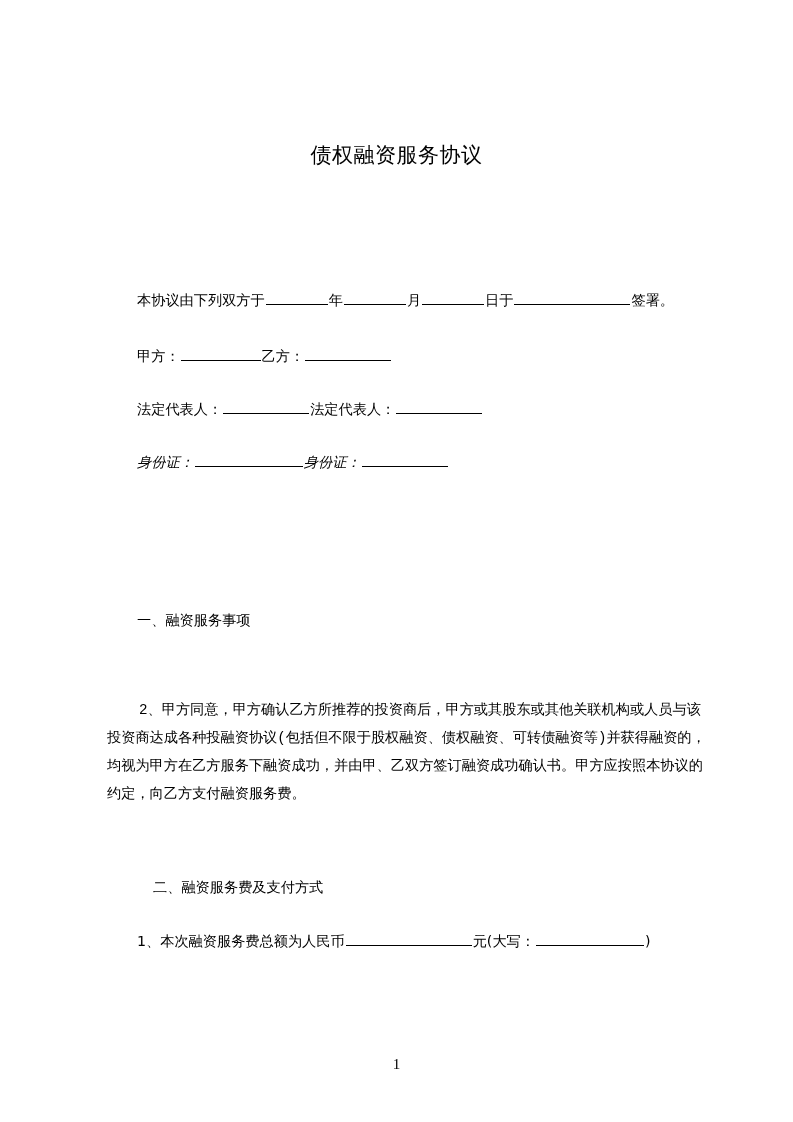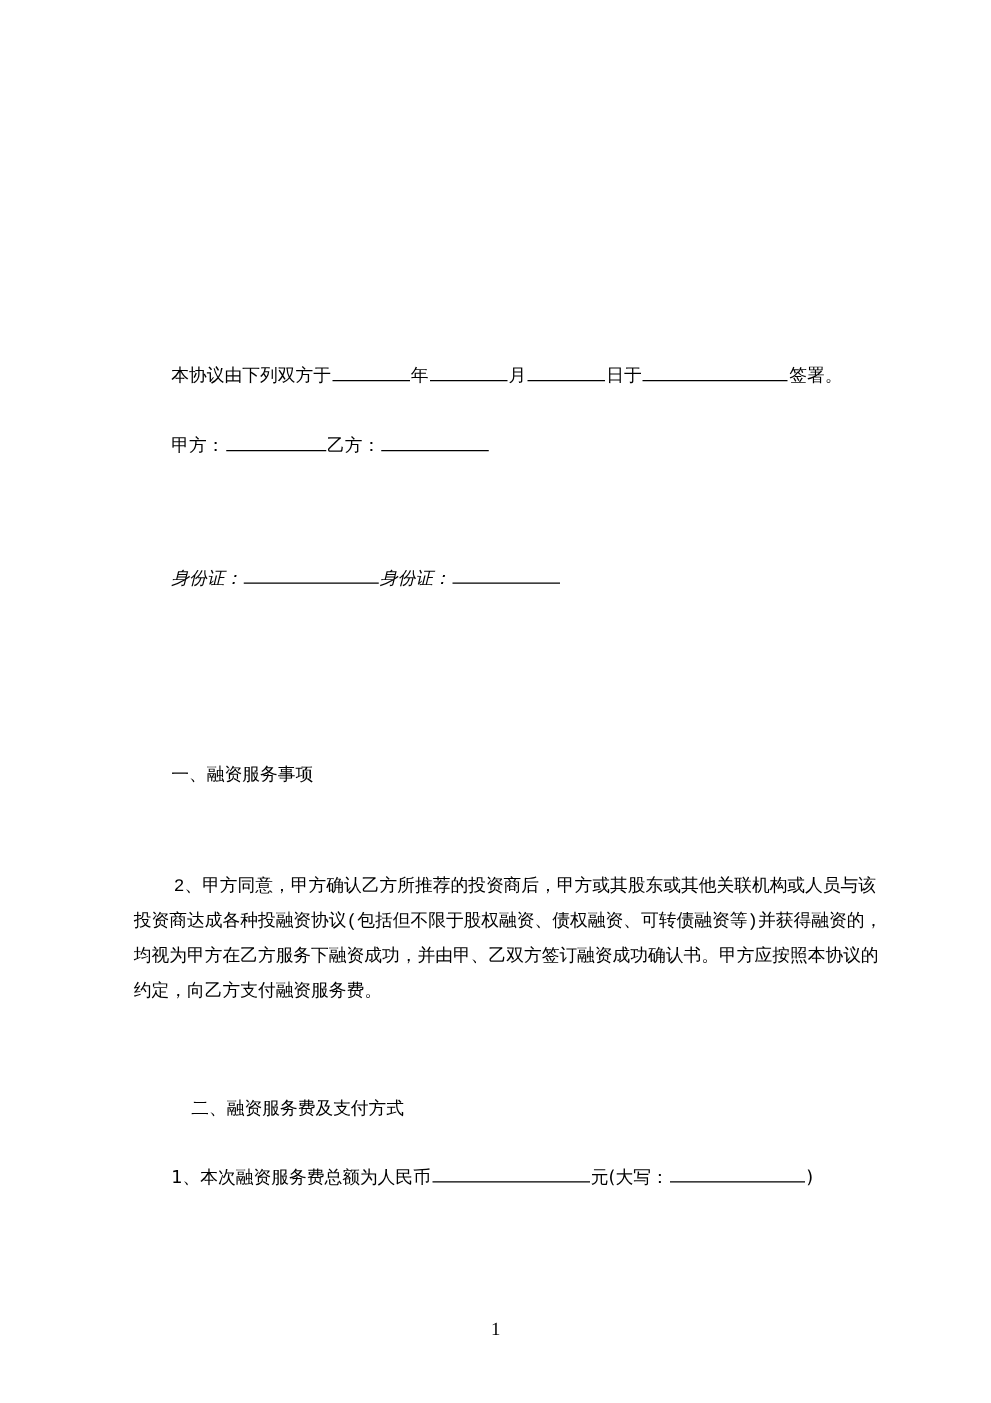--- a/index.html
+++ b/index.html
@@ -60,29 +60,33 @@
       text-align: center;
       font-family: "Liberation Serif", "DejaVu Serif", serif;
       font-size: 15px;
     }
   </style>
 </head>
 <body>
 
 <div class="page">
 
+  <div class="title">债权融资服务协议</div>
 
   <div class="line" style="left:137px; top:346px;">
     <span>甲方：</span><span class="blank" style="width:80px;"></span><span>乙方：</span><span class="blank" style="width:86px;"></span>
   </div>
 
   <div class="line" style="left:137px; top:290px;">
     <span>本协议由下列双方于</span><span class="blank" style="width:62px;"></span><span>年</span><span class="blank" style="width:62px;"></span><span>月</span><span class="blank" style="width:62px;"></span><span>日于</span><span class="blank" style="width:116px;"></span><span>签署。</span>
   </div>
 
+  <div class="line" style="left:137px; top:399px;">
+    <span>法定代表人：</span><span class="blank" style="width:86px;"></span><span>法定代表人：</span><span class="blank" style="width:86px;"></span>
+  </div>
 
   <div class="line" style="left:137px; top:452px;font-style:italic;">
     <span>身份证：</span><span class="blank" style="width:108px;"></span><span>身份证：</span><span class="blank" style="width:86px;"></span>
   </div>
 
 
   <div class="line" style="left:137px; top:610px;">一、融资服务事项</div>
 
 
   <div class="para" style="top:696px; text-indent:32px;font-family:Liberation Mono, monospace;">2、甲方同意，甲方确认乙方所推荐的投资商后，甲方或其股东或其他关联机构或人员与该投资商达成各种投融资协议(包括但不限于股权融资、债权融资、可转债融资等)并获得融资的，均视为甲方在乙方服务下融资成功，并由甲、乙双方签订融资成功确认书。甲方应按照本协议的约定，向乙方支付融资服务费。</div>

